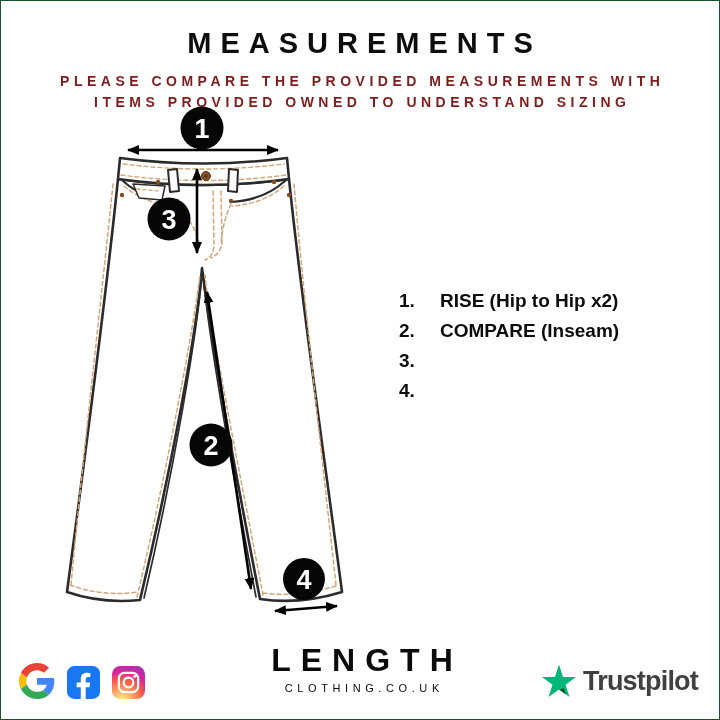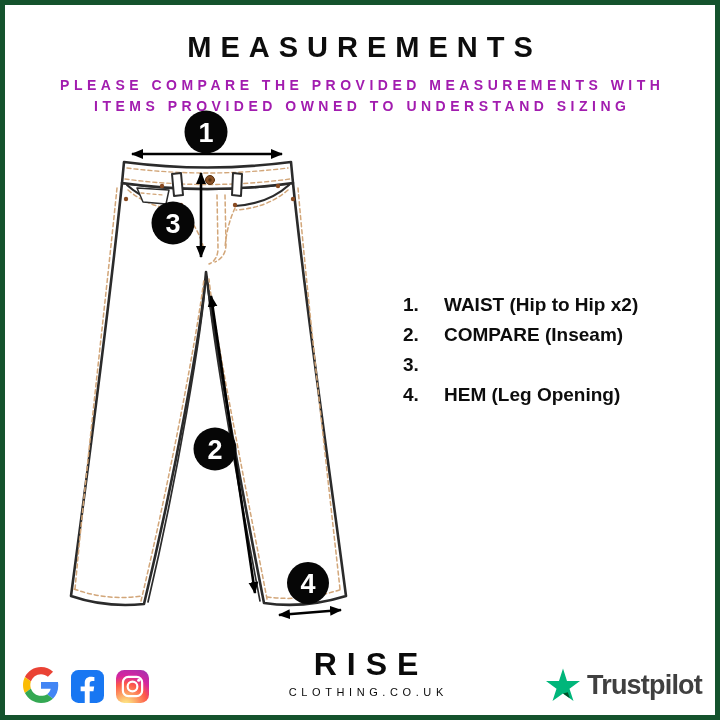--- a/index.html
+++ b/index.html
@@ -1,30 +1,30 @@
 <!DOCTYPE html>
 <html><head>
 <meta charset="utf-8">
 <style>
   html,body{margin:0;padding:0;background:#888;}
   .canvas{
     position:relative;width:720px;height:720px;margin:0 auto;
-    background:#ffffff;border:5px solid #14532d;box-sizing:border-box;
+    background:#ffffff;border:1px solid #14532d;box-sizing:border-box;
     font-family:"Liberation Sans", sans-serif;color:#111;overflow:hidden;
   }
   
   .title{
     position:absolute;top:26px;left:0;right:0;text-align:center;
     font-size:29px;font-weight:bold;letter-spacing:9px;text-indent:9px;
     color:#0d0d0d;
   }
   .subtitle{
     position:absolute;left:0;right:0;text-align:center;
     font-size:14px;font-weight:bold;letter-spacing:4.5px;text-indent:4.5px;
-    color:#a21caf;white-space:nowrap;
+    color:#7f1d1d;white-space:nowrap;
   }
   .subtitle.l1{top:72px;}
   .subtitle.l2{top:93px;}
   
   .diagram{position:absolute;left:0;top:0;width:720px;height:720px;}
   .diagram text.marker-num{
     font-family:"Liberation Sans", sans-serif;font-weight:bold;
     font-size:27px;fill:#fff;text-anchor:middle;
   }
   
@@ -145,32 +145,31 @@
     </g>
     <g>
       <circle cx="303" cy="578" r="21" fill="#060606"></circle>
       <text class="marker-num" x="303" y="587.5">4</text>
     </g>
   </svg>
 
   <div class="legend">
     <div class="legend-row">
       <span class="legend-num">1.</span>
-      <span class="legend-label">WAIST (Hip to Hip x2)</span>
+      <span class="legend-label">RISE (Hip to Hip x2)</span>
     </div>
     <div class="legend-row">
       <span class="legend-num">2.</span>
       <span class="legend-label">COMPARE (Inseam)</span>
     </div>
     <div class="legend-row">
       <span class="legend-num">3.</span>
     </div>
     <div class="legend-row">
       <span class="legend-num">4.</span>
-      <span class="legend-label">HEM (Leg Opening)</span>
     </div>
   </div>
 
   <div class="social">
     <svg class="icon-google" viewBox="0 0 48 48">
       <path fill="#EA4335" d="M24 9.5c3.54 0 6.71 1.22 9.21 3.6l6.85-6.85C35.9 2.38 30.47 0 24 0 14.62 0 6.51 5.38 2.56 13.22l7.98 6.19C12.43 13.72 17.74 9.5 24 9.5z"></path>
       <path fill="#4285F4" d="M46.98 24.55c0-1.57-.15-3.09-.38-4.55H24v9.02h12.94c-.58 2.96-2.26 5.48-4.78 7.18l7.73 6c4.51-4.18 7.09-10.36 7.09-17.65z"></path>
       <path fill="#FBBC05" d="M10.53 28.59c-.48-1.45-.76-2.99-.76-4.59s.27-3.14.76-4.59l-7.98-6.19C.92 16.46 0 20.12 0 24c0 3.88.92 7.54 2.56 10.78l7.97-6.19z"></path>
       <path fill="#34A853" d="M24 48c6.48 0 11.93-2.13 15.89-5.81l-7.73-6c-2.15 1.45-4.92 2.3-8.16 2.3-6.26 0-11.57-4.22-13.47-9.91l-7.98 6.19C6.51 42.62 14.62 48 24 48z"></path>
     </svg>
@@ -189,21 +188,21 @@
         </radialGradient>
       </defs>
       <rect x="0" y="0" width="36" height="36" rx="9" fill="url(#igGrad)"></rect>
       <rect x="7.5" y="7.5" width="21" height="21" rx="6" fill="none" stroke="#ffffff" stroke-width="2.4"></rect>
       <circle cx="18" cy="18" r="5.3" fill="none" stroke="#ffffff" stroke-width="2.4"></circle>
       <circle cx="24.8" cy="11.2" r="1.7" fill="#ffffff"></circle>
     </svg>
   </div>
 
   <div class="brand">
-    <span class="brand-name">RISE</span>
+    <span class="brand-name">LENGTH</span>
     <span class="brand-domain">CLOTHING.CO.UK</span>
   </div>
 
   <div class="trustpilot">
     <svg class="tp-star" viewBox="0 0 32 32">
       <path fill="#00B67A" d="M32 12.235H19.778L16 .57l-3.778 11.665H0l9.889 7.196-3.778 11.665L16 23.9l9.889 7.196-3.778-11.665L32 12.235z"></path>
       <path fill="#005128" d="M16 23.9l4.5-1.14 1.9 5.76z"></path>
     </svg>
     <span class="tp-text">Trustpilot</span>
   </div>

